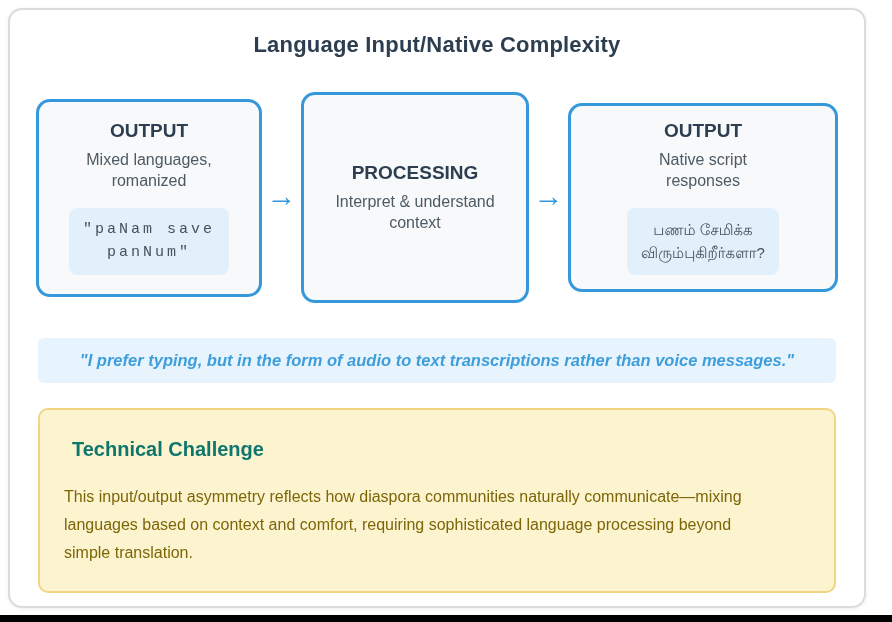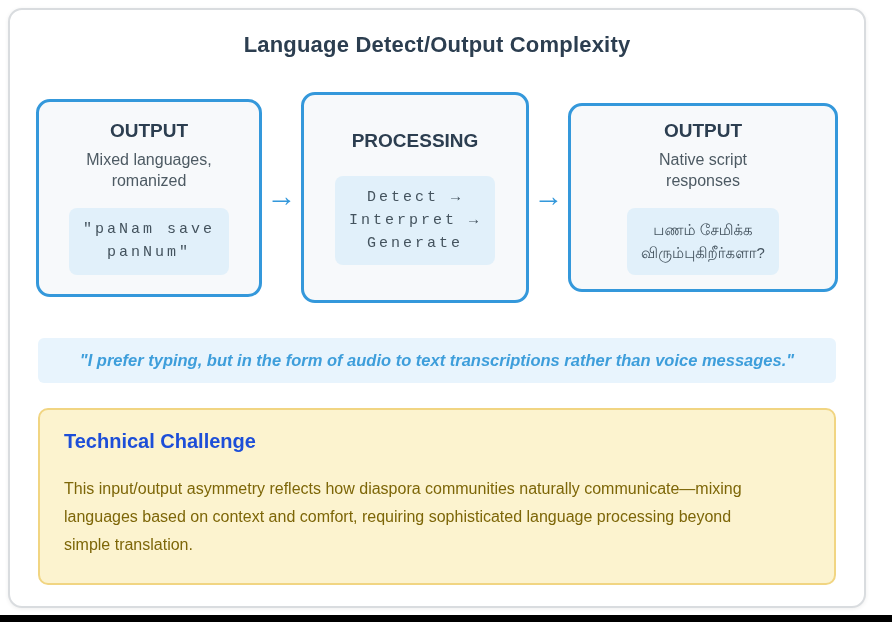--- a/index.html
+++ b/index.html
@@ -50,49 +50,48 @@
   .quote-bar {
     margin: 35px 28px 0; background: #e8f4fd; border-radius: 6px;
     padding: 13px 16px; text-align: center;
   }
   .quote-text { font-style: italic; font-weight: bold; font-size: 16.5px; color: #3e9edb; }
   .challenge-box {
     margin: 25px 28px 0; box-sizing: border-box;
     background: #fcf3cf; border: 2px solid #f1d582; border-radius: 10px;
     padding: 20px 24px 24px;
   }
-  .challenge-heading { margin: 0; font-size: 20px; font-weight: bold; color: #1d4ed8; }
+  .challenge-heading { margin: 8px; font-size: 20px; font-weight: bold; color: #0f766e; }
   .challenge-body { margin: 22px 0 0; font-size: 16px; line-height: 1.75; color: #7d6608; max-width: 706px; }
   .black-bar { position: absolute; left: 0; bottom: 0; width: 892px; height: 7px; background: #000000; }
 </style>
 </head>
 <body>
 
 <div class="page">
   <div class="card">
 
-    <h1 class="title">Language Detect/Output Complexity</h1>
+    <h1 class="title">Language Input/Native Complexity</h1>
 
     <div class="flow-row">
 
       <div class="flow-box box-input">
         <div class="box-heading">OUTPUT</div>
         <div class="box-subtitle">Mixed languages,
 romanized</div>
         <div class="box-chip mono">"paNam save
 panNum"</div>
       </div>
 
       <div class="flow-arrow">→</div>
 
       <div class="flow-box box-processing">
         <div class="box-heading">PROCESSING</div>
-        <div class="box-chip mono">Detect →
-Interpret →
-Generate</div>
+        <div class="box-subtitle">Interpret &amp; understand
+context</div>
       </div>
 
       <div class="flow-arrow">→</div>
 
       <div class="flow-box box-output">
         <div class="box-heading">OUTPUT</div>
         <div class="box-subtitle">Native script
 responses</div>
         <div class="box-chip">பணம் சேமிக்க
 விரும்புகிறீர்களா?</div>

